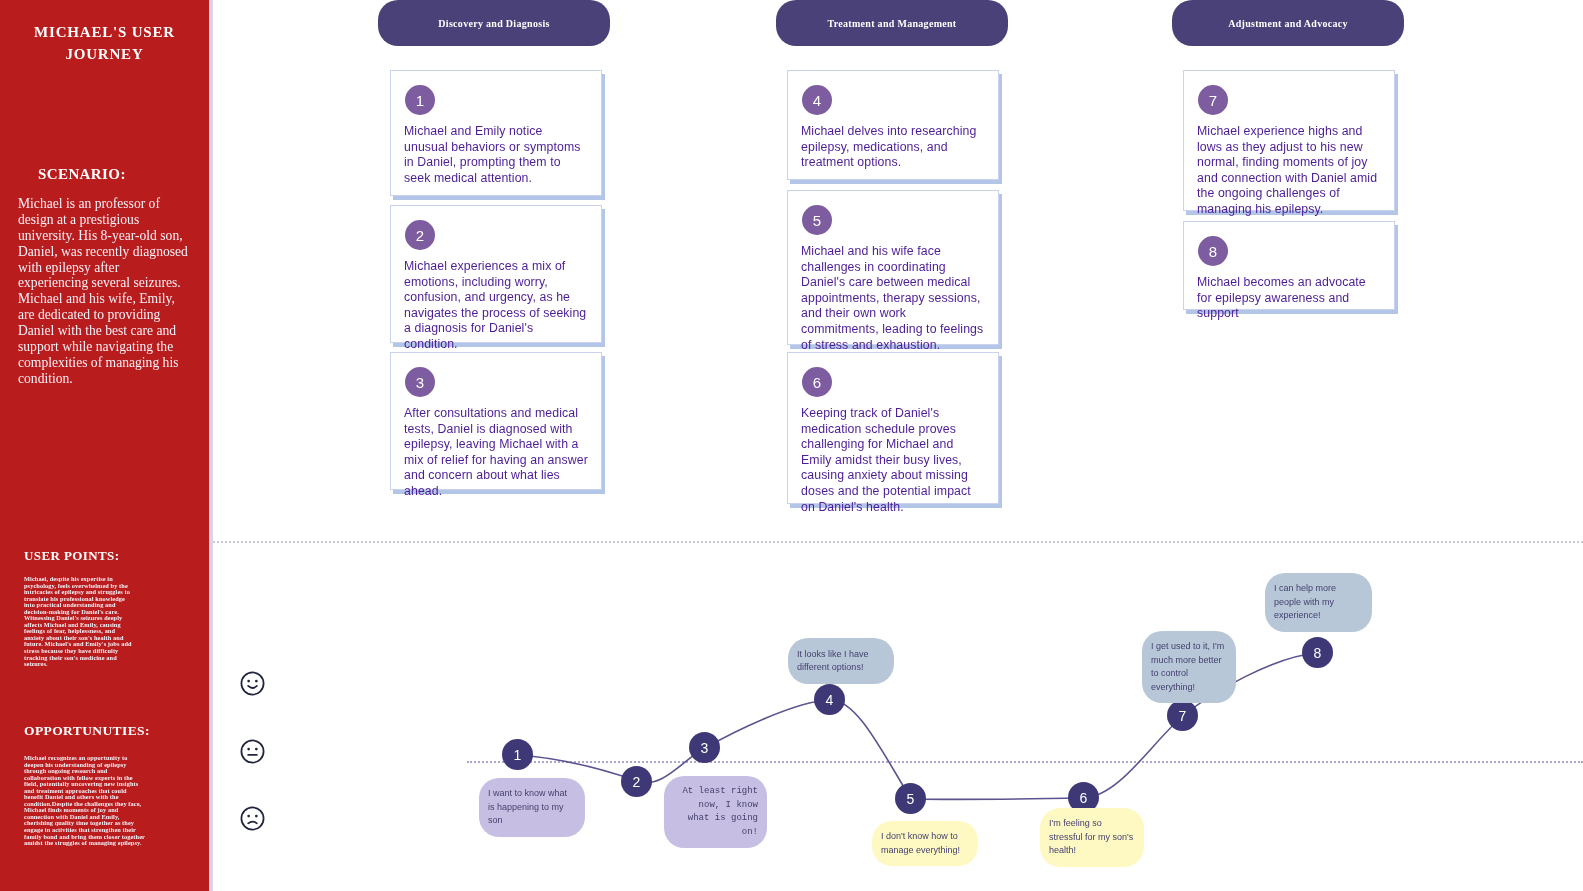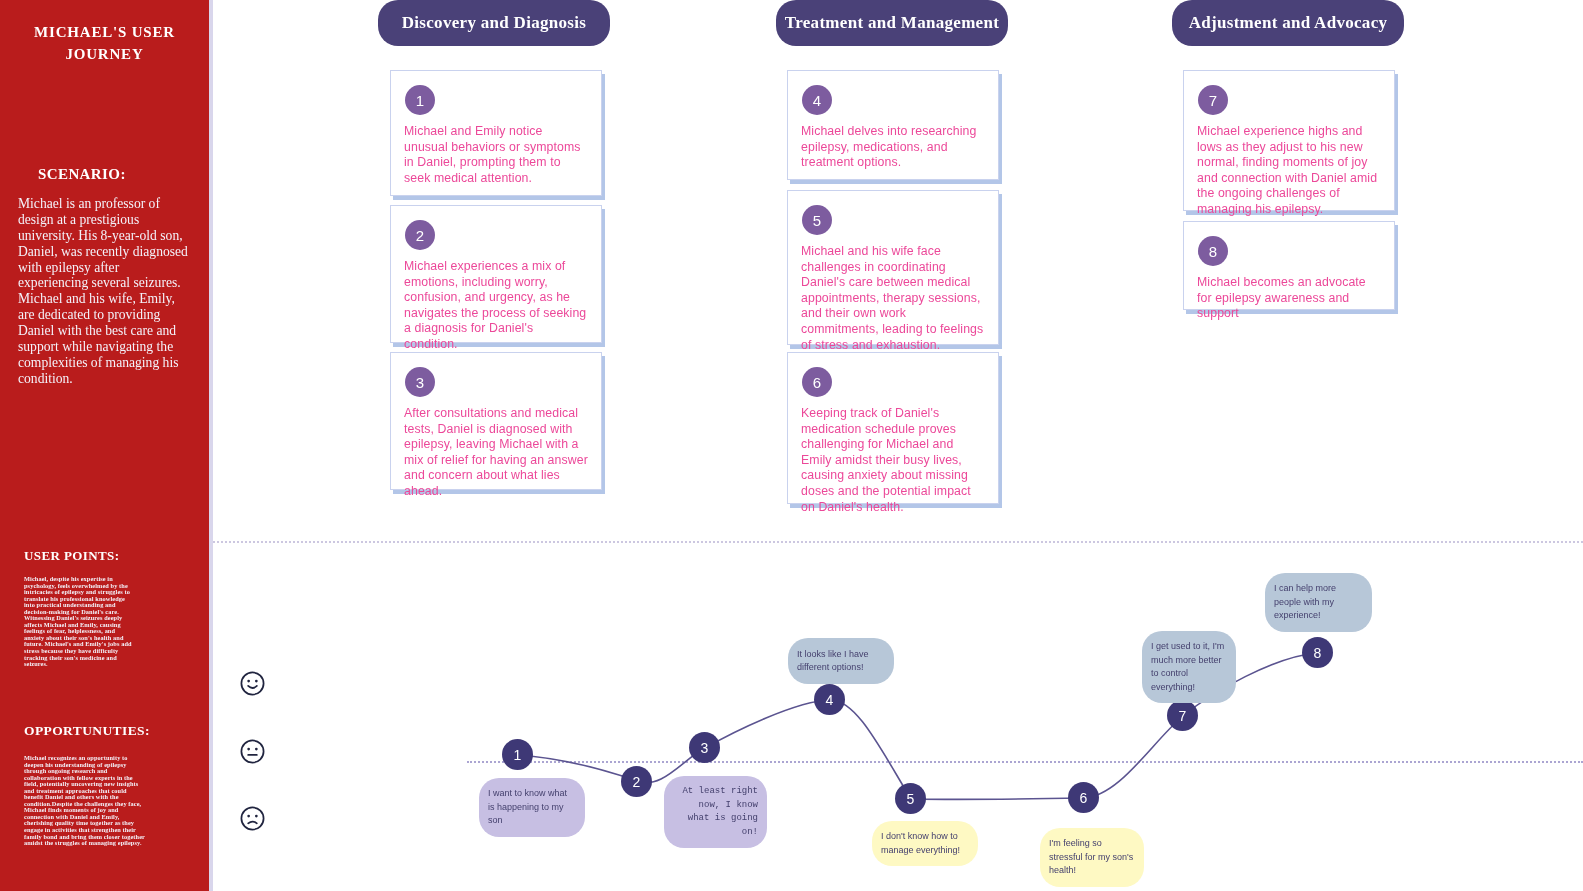--- a/index.html
+++ b/index.html
@@ -18,30 +18,30 @@
   .sb-heading.pain { top: 548px; left: 24px; font-size: 13px; }
   .sb-heading.opps { top: 723px; left: 24px; font-size: 13.5px; }
   .sb-par { position: absolute; color: #f4f2fa; }
   .sb-par.scenario { left: 18px; top: 196px; width: 174px; font-size: 13.6px; line-height: 1.17; font-weight: 500; }
   .sb-par.tiny { left: 24px; width: 112px; font-size: 6.3px; line-height: 1.04; font-weight: 600; letter-spacing: 0.1px; }
   .sb-par.pain { top: 576px; }
   .sb-par.opps { top: 755px; width: 122px; }
 
   
   .phase { position: absolute; top: 0; width: 232px; height: 46px; background: #4a4178;
-    color: #ffffff; font-family: "Liberation Serif", serif; font-weight: 700; font-size: 17px;
+    color: #ffffff; font-family: "Liberation Serif", serif; font-weight: 700; font-size: 10px;
     display: flex; align-items: center; justify-content: center; letter-spacing: 0.3px; border-radius: 20px; }
   .phase-1 { left: 378px; } .phase-2 { left: 776px; } .phase-3 { left: 1172px; }
 
   
   .card { position: absolute; width: 212px; background: #ffffff;
     border: 1px solid #c9d2ee; box-shadow: 3px 4px 0 #b3c6e8; padding: 12px 13px; }
   .card .num { width: 30px; height: 30px; border-radius: 50%; background: #7d5c9f; color: #ffffff;
     font-size: 15px; display: flex; align-items: center; justify-content: center; margin: 2px 0 9px 1px; }
-  .card .card-text { color: #ec4899; font-size: 12.3px; line-height: 1.27; letter-spacing: 0.1px; }
+  .card .card-text { color: #4c1d95; font-size: 12.3px; line-height: 1.27; letter-spacing: 0.1px; }
   .card-1 { left: 390px; top: 70px;  height: 126px; }
   .card-2 { left: 390px; top: 205px; height: 138px; }
   .card-3 { left: 390px; top: 352px; height: 138px; }
   .card-4 { left: 787px; top: 70px;  height: 110px; }
   .card-5 { left: 787px; top: 190px; height: 155px; }
   .card-6 { left: 787px; top: 352px; height: 152px; }
   .card-7 { left: 1183px; top: 70px; height: 141px; }
   .card-8 { left: 1183px; top: 221px; height: 89px; }
 
   
@@ -69,21 +69,21 @@
   .bubble { position: absolute; border-radius: 20px; padding: 9px 9px; font-size: 9px;
     line-height: 1.5; color: #45416e; display: flex; align-items: center; }
   .bubble.lavender { background: #c7bfe3; }
   .bubble.blue     { background: #b7c7d8; }
   .bubble.gray     { background: #fef9c3; }
   .bubble.center { text-align: right; justify-content: center; font-family: Liberation Mono, monospace; }
   .b1 { left: 464px;  top: 778px; width: 106px; min-height: 42px; margin-left: 15px; }
   .b3 { left: 664px;  top: 776px; width: 103px; min-height: 52px; }
   .b4 { left: 788px;  top: 638px; width: 106px; min-height: 46px; }
   .b5 { left: 872px;  top: 821px; width: 106px; min-height: 45px; }
-  .b6 { left: 1040px; top: 828px; width: 104px; min-height: 51px; }
+  .b6 { left: 1040px; top: 808px; width: 104px; min-height: 51px; }
   .b7 { left: 1142px; top: 631px; width: 94px; min-height: 48px; }
   .b8 { left: 1265px; top: 573px; width: 107px; min-height: 46px; }
 </style>
 </head>
 <body>
 
 <div class="stage">
 
   <aside class="sidebar">
     <div class="sidebar-title">MICHAEL'S USER JOURNEY</div>

